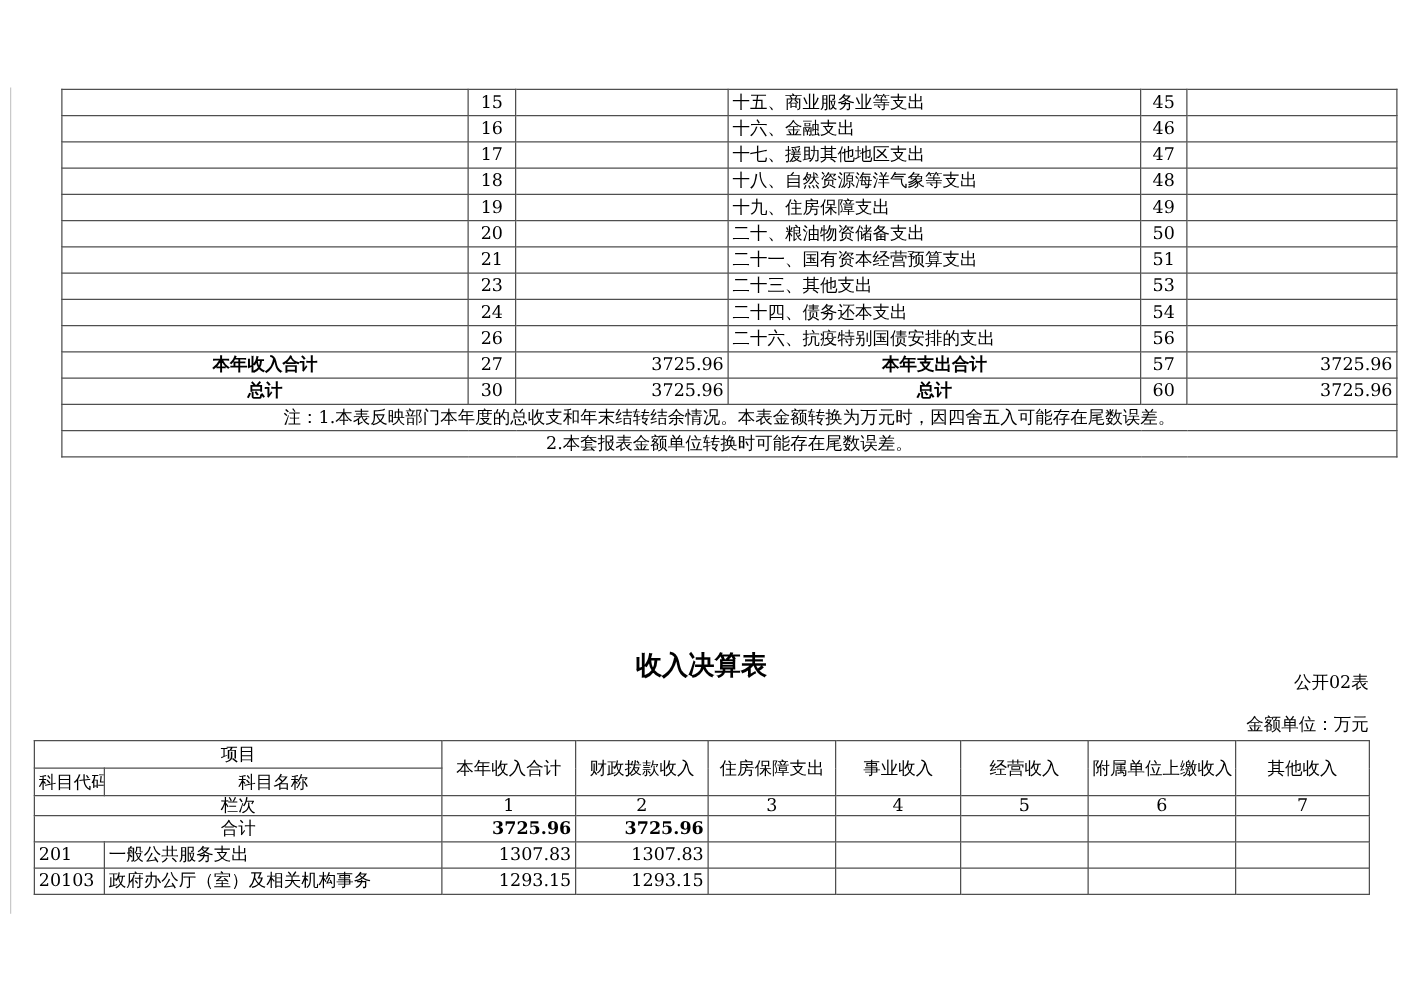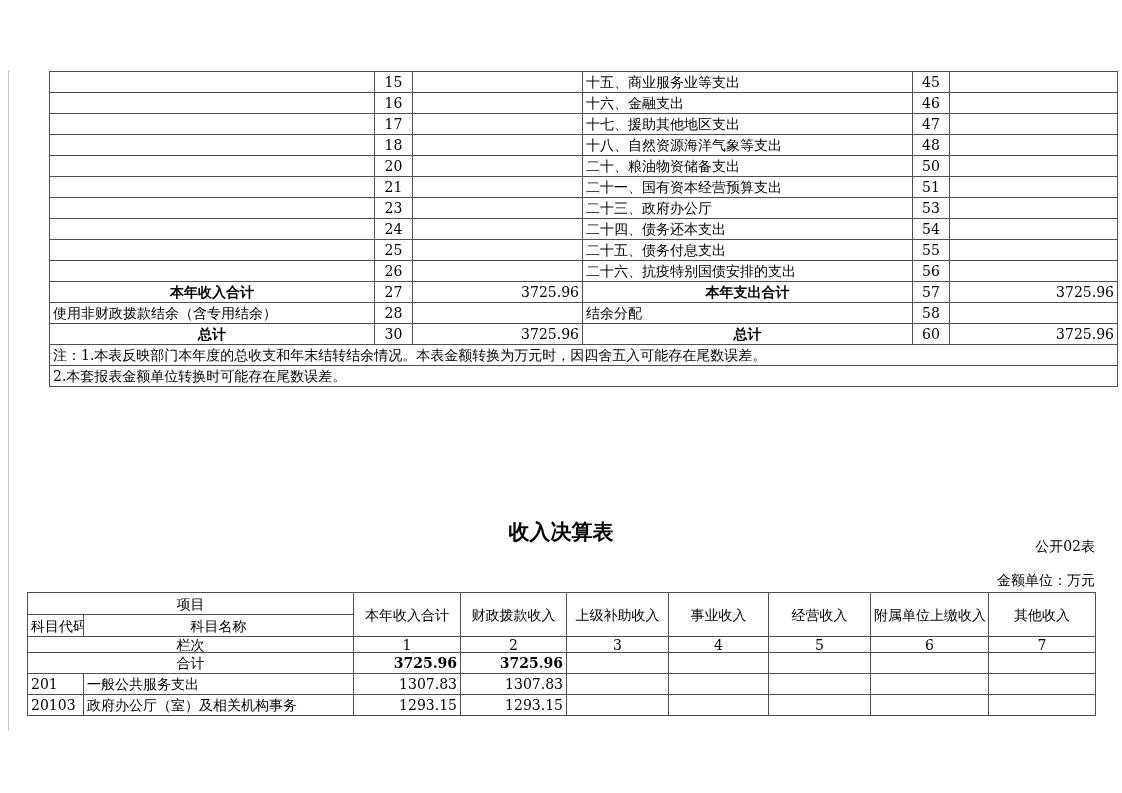--- a/index.html
+++ b/index.html
@@ -43,21 +43,21 @@
   .num { text-align: right; }
 
   .summary-table {
     position: absolute;
     left: 27px;
     top: 71px;
     width: 1068px;
     margin-left: 22px;
   }
   .summary-table td { height: 21px; }
-  .summary-table .note-cell { text-align: left; }
+  .summary-table .note-cell { text-align: center; }
 
   .income-title {
     position: absolute;
     left: 27px;
     top: 517px;
     width: 1068px;
     text-align: center;
     font-size: 21px;
     font-weight: bold;
     line-height: 30px;
@@ -135,81 +135,73 @@
         <tr>
           <td class="left"></td>
           <td class="center">18</td>
           <td class="num"></td>
           <td class="left">十八、自然资源海洋气象等支出</td>
           <td class="center">48</td>
           <td class="num"></td>
         </tr>
         <tr>
           <td class="left"></td>
+          <td class="center">19</td>
+          <td class="num"></td>
+          <td class="left">十九、住房保障支出</td>
+          <td class="center">49</td>
+          <td class="num"></td>
+        </tr>
+        <tr>
+          <td class="left"></td>
           <td class="center">20</td>
           <td class="num"></td>
           <td class="left">二十、粮油物资储备支出</td>
           <td class="center">50</td>
           <td class="num"></td>
         </tr>
         <tr>
           <td class="left"></td>
           <td class="center">21</td>
           <td class="num"></td>
           <td class="left">二十一、国有资本经营预算支出</td>
           <td class="center">51</td>
           <td class="num"></td>
         </tr>
         <tr>
           <td class="left"></td>
           <td class="center">23</td>
           <td class="num"></td>
-          <td class="left">二十三、政府办公厅</td>
+          <td class="left">二十三、其他支出</td>
           <td class="center">53</td>
           <td class="num"></td>
         </tr>
         <tr>
           <td class="left"></td>
           <td class="center">24</td>
           <td class="num"></td>
           <td class="left">二十四、债务还本支出</td>
           <td class="center">54</td>
           <td class="num"></td>
         </tr>
         <tr>
           <td class="left"></td>
-          <td class="center">25</td>
-          <td class="num"></td>
-          <td class="left">二十五、债务付息支出</td>
-          <td class="center">55</td>
-          <td class="num"></td>
-        </tr>
-        <tr>
-          <td class="left"></td>
           <td class="center">26</td>
           <td class="num"></td>
           <td class="left">二十六、抗疫特别国债安排的支出</td>
           <td class="center">56</td>
           <td class="num"></td>
         </tr>
         <tr>
           <td class="bold center">本年收入合计</td>
           <td class="center">27</td>
           <td class="num">3725.96</td>
           <td class="bold center">本年支出合计</td>
           <td class="center">57</td>
           <td class="num">3725.96</td>
-        </tr>
-        <tr>
-          <td class="left">使用非财政拨款结余（含专用结余）</td>
-          <td class="center">28</td>
-          <td class="num"></td>
-          <td class="left">结余分配</td>
-          <td class="center">58</td>
-          <td class="num"></td>
         </tr>
         <tr>
           <td class="bold center">总计</td>
           <td class="center">30</td>
           <td class="num">3725.96</td>
           <td class="bold center">总计</td>
           <td class="center">60</td>
           <td class="num">3725.96</td>
         </tr>
         <tr>
@@ -238,21 +230,21 @@
         <col style="width:100px">
       <col style="width:102px">
         <col style="width:118px">
         <col style="width:107px">
     </colgroup>
     <tbody>
         <tr class="hdr">
           <td class="center" colspan="2">项目</td>
           <td class="hdr-cell center" rowspan="2">本年收入合计</td>
           <td class="hdr-cell center" rowspan="2">财政拨款收入</td>
-          <td class="hdr-cell center" rowspan="2">上级补助收入</td>
+          <td class="hdr-cell center" rowspan="2">住房保障支出</td>
           <td class="hdr-cell center" rowspan="2">事业收入</td>
           <td class="hdr-cell center" rowspan="2">经营收入</td>
           <td class="hdr-cell center" rowspan="2">附属单位上缴收入</td>
           <td class="hdr-cell center" rowspan="2">其他收入</td>
         </tr>
         <tr class="hdr">
           <td class="center">科目代码</td>
           <td class="center">科目名称</td>
         </tr>
         <tr class="lane-row">

